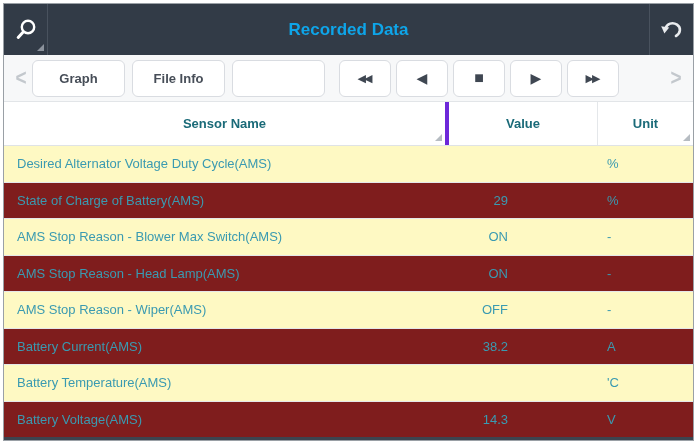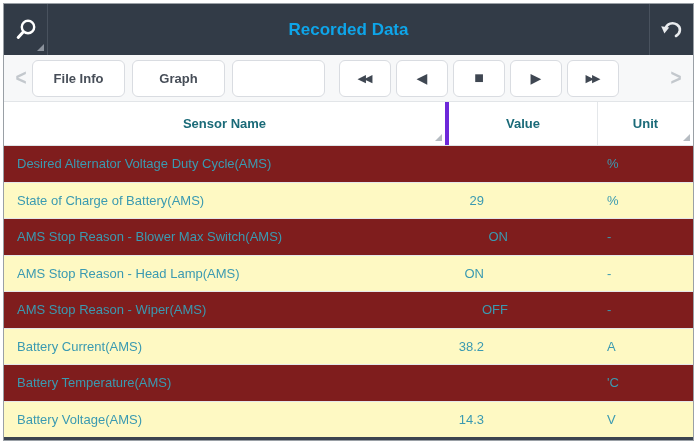--- a/index.html
+++ b/index.html
@@ -44,23 +44,23 @@
   .th { display:flex; align-items:center; justify-content:center; position:relative;
         color:#1a6a78; font-size:13px; font-weight:bold; }
   .th-name  { width:441px; }
   .th-value { width:152px; border-left:4px solid #6d28d9; }
   .th-unit  { flex:1; border-left:1px solid #e4e7ea; }
   .th .corner-handle { border-bottom-color:#b6bcc2; }
 
   
   .tbody { flex:1; display:flex; flex-direction:column;
            border-bottom:3px solid #3c444f; }
-  .row { flex:1; display:flex; align-items:center; background:#7f1d1d;
+  .row { flex:1; display:flex; align-items:center; background:#fef9c3;
          border-bottom:1px solid #e4e7e9; color:#3a9ab1; font-size:13px; cursor:pointer; }
-  .row.alt { background:#fef9c3;gap:24px; }
+  .row.alt { background:#7f1d1d; }
   .row:last-child { border-bottom:none; }
   .c-name  { flex:1; padding-left:13px; white-space:nowrap; overflow:hidden; }
   .c-value { width:152px; text-align:right; padding-right:90px; }
   .c-unit  { width:95px; padding-left:9px; }
 
   
   .icon-svg { display:block; }
 </style>
 </head>
 <body>
@@ -80,22 +80,22 @@
       <div class="tb-cell right">
         <svg class="icon-svg" width="26" height="24" viewBox="0 0 26 24">
           <path d="M17 18 C 21.5 15.5 22.5 9.5 18 6.6 C 13.5 3.8 8 5.6 6.6 10.2" fill="none" stroke="#e9ebee" stroke-width="2.6" stroke-linecap="round"></path>
           <polygon points="2.2,8.2 10.2,9.6 5.4,15.4" fill="#e9ebee"></polygon>
         </svg>
       </div>
     </div>
 
     <div class="toolbar">
       <div class="chev">&lt;</div>
+      <button class="tb-btn txt-btn">Graph</button>
       <button class="tb-btn txt-btn">File Info</button>
-      <button class="tb-btn txt-btn">Graph</button>
       <button class="tb-btn txt-btn"></button>
       <button class="tb-btn pb-btn" style="margin-left:7px;">
         <span class="glyph double">◀◀</span>
       </button>
       <button class="tb-btn pb-btn">
         <span class="glyph">◀</span>
       </button>
       <button class="tb-btn pb-btn">
         <span class="glyph square">■</span>
       </button>

